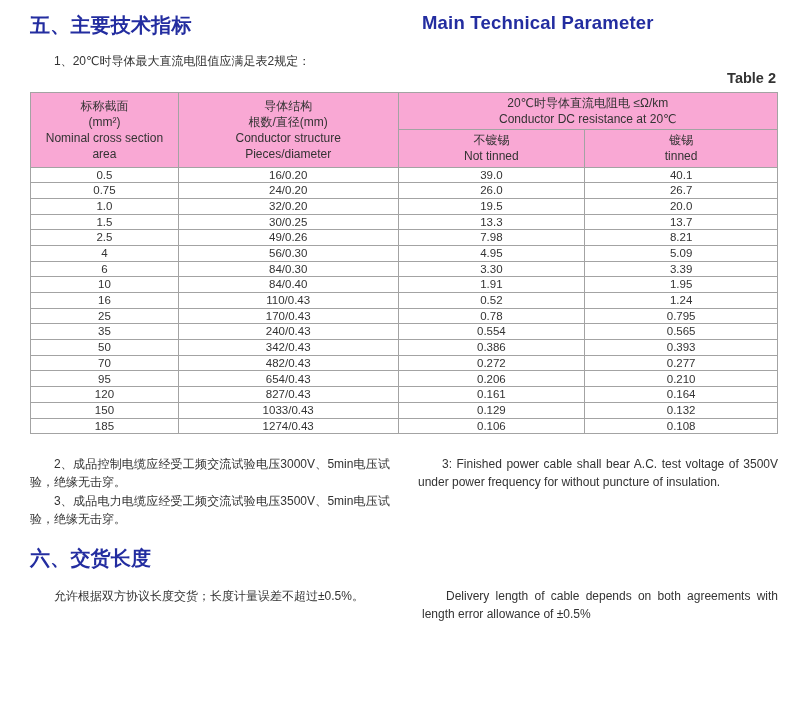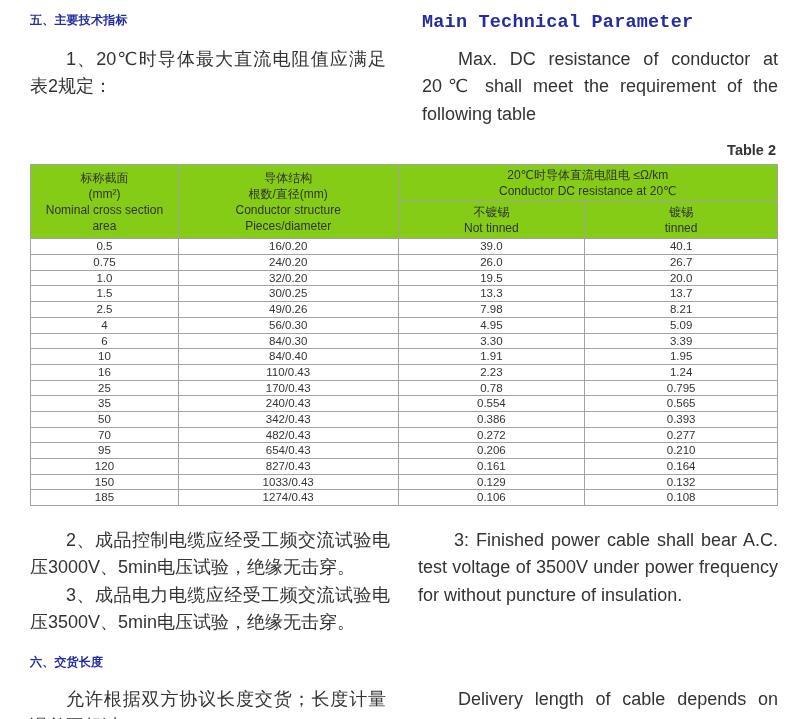--- a/index.html
+++ b/index.html
@@ -12,52 +12,52 @@
   }
   .page { padding: 12px 22px 0 30px; }
   .cols {
     display: grid;
     grid-template-columns: 1fr 1fr;
     column-gap: 36px;
   }
   h2.heading {
     color: #232da0;
     font-weight: bold;
+    font-size: 20px;
+    letter-spacing: 0.2px;
+  }
+  h2.heading.en { font-size: 18.5px; }
+  .para {
     font-size: 12px;
-    letter-spacing: 0.2px;
-  }
-  h2.heading.en { font-size: 18.5px; font-family: Liberation Mono, monospace; }
-  .para {
-    font-size: 18px;
     line-height: 1.52;
     text-align: justify;
   }
   .para p { text-indent: 2em; }
   .row-intro { margin-top: 13px; }
   .table-label {
     text-align: right;
     font-weight: bold;
     font-size: 14.5px;
-    margin-top: 14px;
+    margin-top: 0;
     padding-right: 2px;
   }
   table.res-table {
     width: 100%;
     border-collapse: collapse;
     margin-top: 6px;
     table-layout: fixed;
   }
   .res-table th, .res-table td {
     border: 1px solid #a3a3a3;
     text-align: center;
     vertical-align: middle;
     color: #333333;
   }
   .res-table thead th {
-    background: #84cc16;
+    background: #f9a8d4;
     font-weight: normal;
     font-size: 12px;
     line-height: 1.34;
     white-space: pre-line;
     padding: 2px 6px;
   }
   .res-table tbody td {
     font-size: 11.5px;
     height: 15.7px;
     padding: 0 2px;
@@ -78,23 +78,20 @@
 <div class="page">
 
   <div class="cols">
     <h2 class="heading">五、主要技术指标</h2>
     <h2 class="heading en">Main Technical Parameter</h2>
   </div>
 
   <div class="cols row-intro">
     <div class="para">
       <p>1、20℃时导体最大直流电阻值应满足表2规定：</p>
-    </div>
-    <div class="para">
-      <p>Max. DC resistance of conductor at 20℃ shall meet the requirement of the following table</p>
     </div>
   </div>
 
   <div class="table-label">Table 2</div>
 
   <table class="res-table">
     <colgroup>
       <col class="col-1">
         <col class="col-2">
         <col class="col-3">
@@ -165,21 +162,21 @@
         </tr>
         <tr>
           <td>10</td>
           <td>84/0.40</td>
           <td>1.91</td>
           <td>1.95</td>
         </tr>
         <tr>
           <td>16</td>
           <td>110/0.43</td>
-          <td>2.23</td>
+          <td>0.52</td>
           <td>1.24</td>
         </tr>
         <tr>
           <td>25</td>
           <td>170/0.43</td>
           <td>0.78</td>
           <td>0.795</td>
         </tr>
         <tr>
           <td>35</td>

